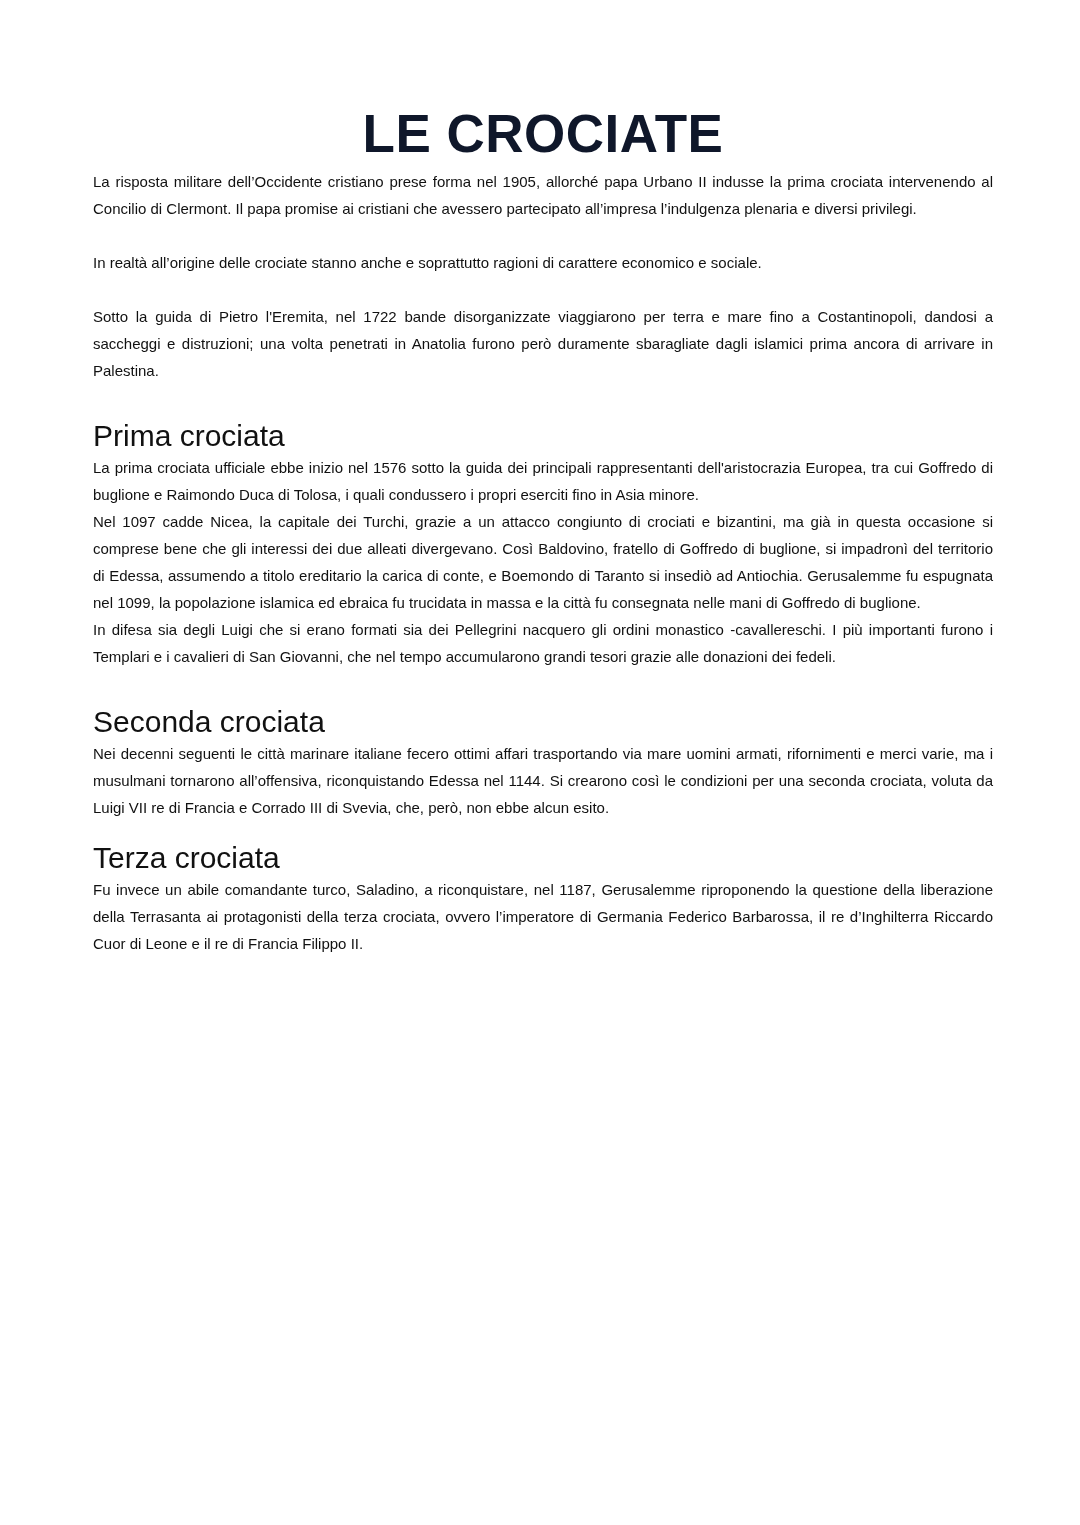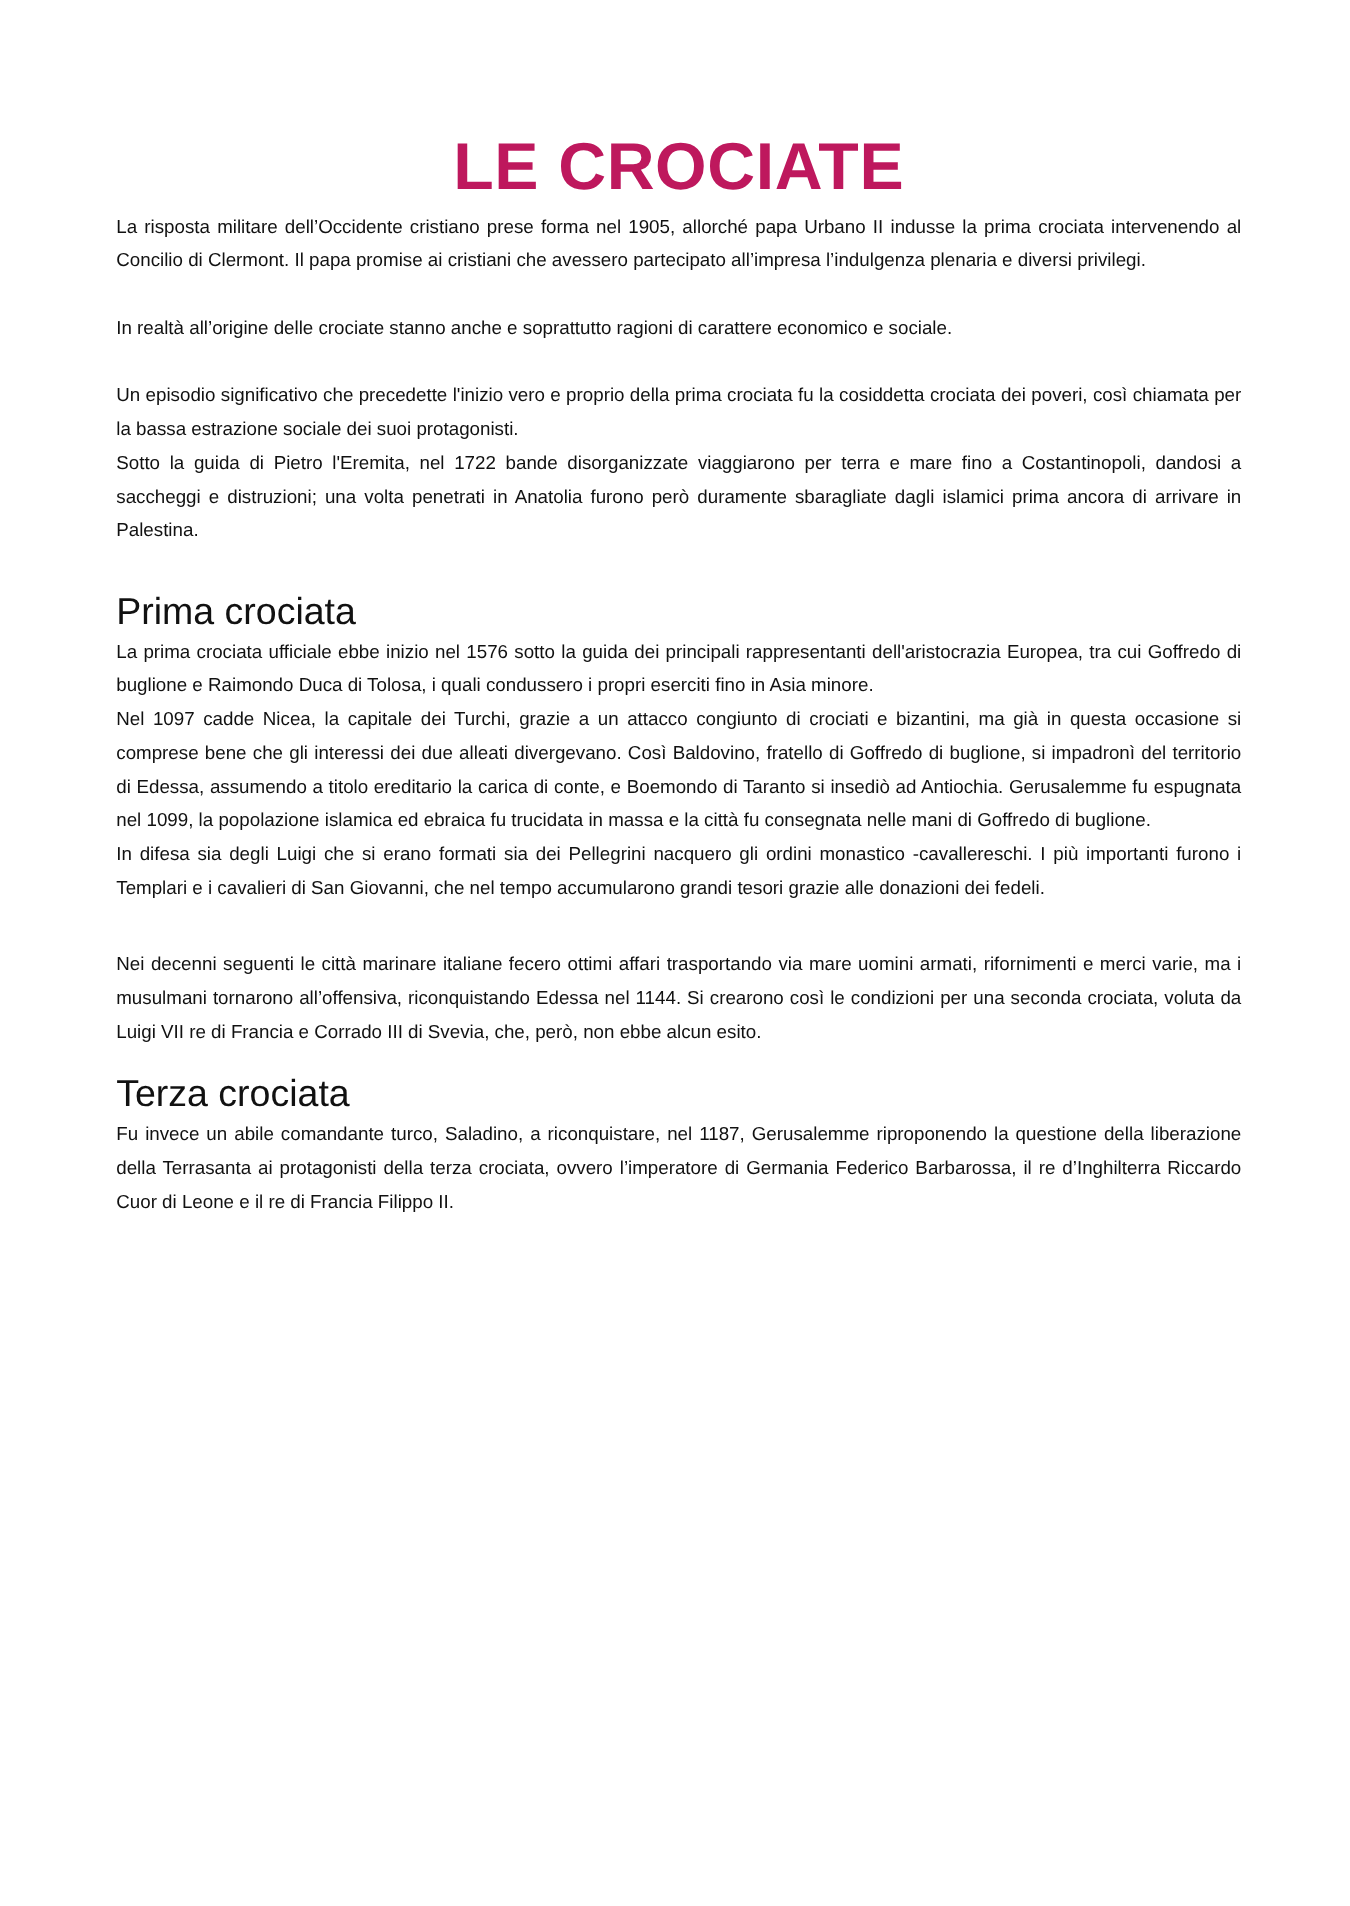--- a/index.html
+++ b/index.html
@@ -3,21 +3,21 @@
 <meta charset="utf-8">
 <style>
   html, body { margin: 0; padding: 0; background: #ffffff; }
   body {
     width: 1080px; height: 1525px; position: relative; overflow: hidden;
     font-family: "Liberation Sans", sans-serif; color: #111111;
   }
   .page { position: absolute; left: 93px; top: 104px; width: 900px; }
   .title {
     text-align: center; font-weight: bold; font-size: 53px; line-height: 60px;
-    color: #be185d; margin: 0 0 4px 0; letter-spacing: 0.5px;
+    color: #0f172a; margin: 0 0 4px 0; letter-spacing: 0.5px;
   }
   p {
     margin: 0; font-size: 15px; line-height: 27px; text-align: justify;
     text-align-last: left;
   }
   .gap { height: 27px; }
   .gap-lg { height: 34px; }
   h2 {
     margin: 0; font-size: 30px; line-height: 36px; font-weight: normal; color: #111;
   }
@@ -25,27 +25,27 @@
 </head>
 <body>
 
 <div class="page">
   <h1 class="title">LE CROCIATE</h1>
 
   <p>La risposta militare dell’Occidente cristiano prese forma nel 1905, allorché papa Urbano II indusse la prima crociata intervenendo al Concilio di Clermont. Il papa promise ai cristiani che avessero partecipato all’impresa l’indulgenza plenaria e diversi privilegi.</p>
   <div class="gap"></div>
   <p>In realtà all’origine delle crociate stanno anche e soprattutto ragioni di carattere economico e sociale.</p>
   <div class="gap"></div>
-  <p>Un episodio significativo che precedette l'inizio vero e proprio della prima crociata fu la cosiddetta crociata dei poveri, così chiamata per la bassa estrazione sociale dei suoi protagonisti.</p>
   <p>Sotto la guida di Pietro l'Eremita, nel 1722 bande disorganizzate viaggiarono per terra e mare fino a Costantinopoli, dandosi a saccheggi e distruzioni; una volta penetrati in Anatolia furono però duramente sbaragliate dagli islamici prima ancora di arrivare in Palestina.</p>
 
   <div class="gap-lg"></div>
   <h2>Prima crociata</h2>
   <p>La prima crociata ufficiale ebbe inizio nel 1576 sotto la guida dei principali rappresentanti dell'aristocrazia Europea, tra cui Goffredo di buglione e Raimondo Duca di Tolosa, i quali condussero i propri eserciti fino in Asia minore.</p>
   <p>Nel 1097 cadde Nicea, la capitale dei Turchi, grazie a un attacco congiunto di crociati e bizantini, ma già in questa occasione si comprese bene che gli interessi dei due alleati divergevano. Così Baldovino, fratello di Goffredo di buglione, si impadronì del territorio di Edessa, assumendo a titolo ereditario la carica di conte, e Boemondo di Taranto si insediò ad Antiochia. Gerusalemme fu espugnata nel 1099, la popolazione islamica ed ebraica fu trucidata in massa e la città fu consegnata nelle mani di Goffredo di buglione.</p>
   <p>In difesa sia degli Luigi che si erano formati sia dei Pellegrini nacquero gli ordini monastico -cavallereschi. I più importanti furono i Templari e i cavalieri di San Giovanni, che nel tempo accumularono grandi tesori grazie alle donazioni dei fedeli.</p>
 
   <div class="gap-lg"></div>
+  <h2>Seconda crociata</h2>
   <p>Nei decenni seguenti le città marinare italiane fecero ottimi affari trasportando via mare uomini armati, rifornimenti e merci varie, ma i musulmani tornarono all’offensiva, riconquistando Edessa nel 1144. Si crearono così le condizioni per una seconda crociata, voluta da Luigi VII re di Francia e Corrado III di Svevia, che, però, non ebbe alcun esito.</p>
 
   <h2 style="margin-top:19px;">Terza crociata</h2>
   <p>Fu invece un abile comandante turco, Saladino, a riconquistare, nel 1187, Gerusalemme riproponendo la questione della liberazione della Terrasanta ai protagonisti della terza crociata, ovvero l’imperatore di Germania Federico Barbarossa, il re d’Inghilterra Riccardo Cuor di Leone e il re di Francia Filippo II.</p>
 </div>
 
 </body></html>

